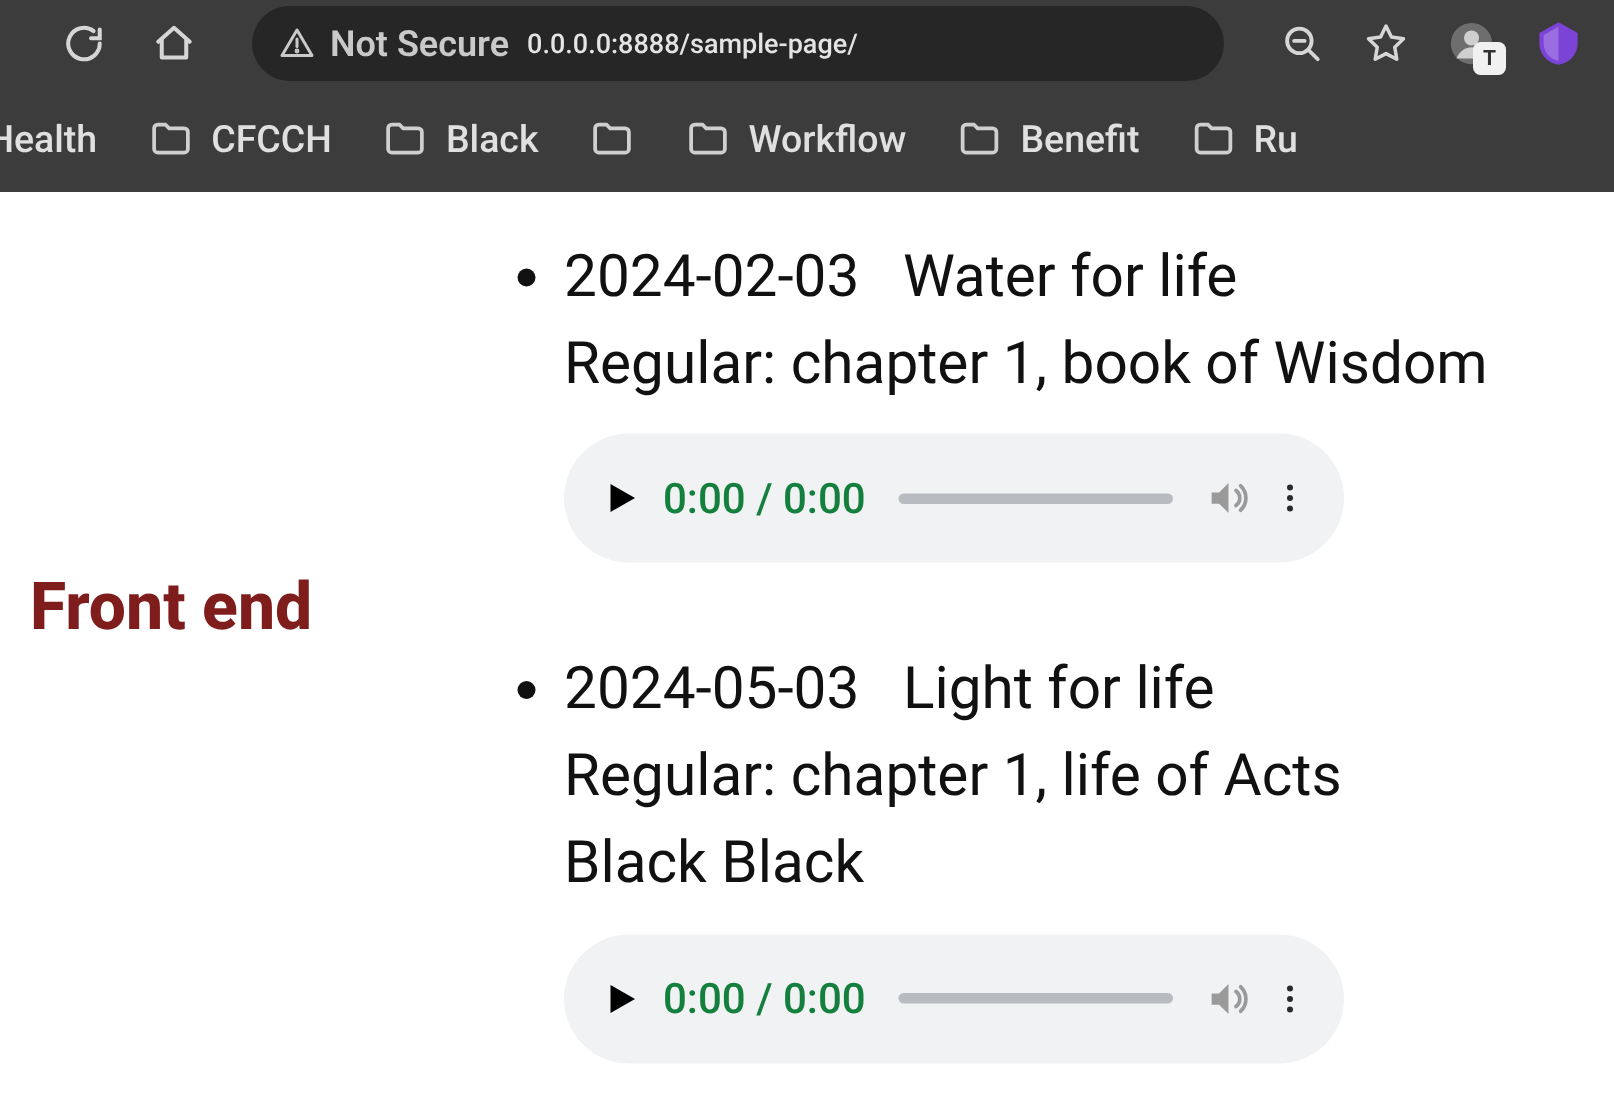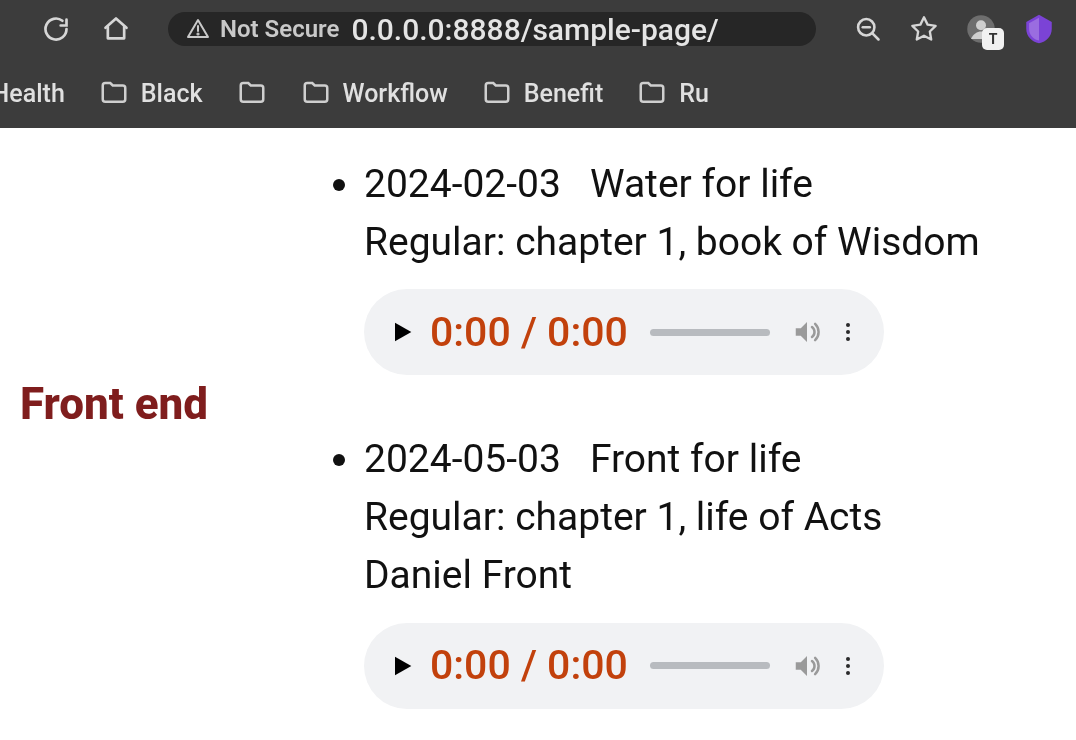--- a/index.html
+++ b/index.html
@@ -43,21 +43,21 @@
       width: 28px;
       height: 28px;
     }
 
     .address-bar {
       flex: 1;
       display: flex;
       align-items: center;
       background: #262626;
       border-radius: 28px;
-      height: 34px;
+      height: 50px;
       padding: 16px 18px;
       gap: 12px;
       margin-left: 8px;
       margin-right: 8px;
       min-width: 0;
     }
 
     .not-secure {
       display: flex;
       align-items: center;
@@ -69,21 +69,21 @@
     }
 
     .not-secure svg {
       width: 24px;
       height: 24px;
       flex-shrink: 0;
     }
 
     .url-text {
       color: #e4e4e4;
-      font-size: 30px;
+      font-size: 18px;
       font-weight: 500;
       white-space: nowrap;
       overflow: hidden;
     }
 
     .toolbar-right {
       display: flex;
       align-items: center;
       gap: 24px;
     }
@@ -168,21 +168,21 @@
       font-weight: 800;
     }
 
     .main-list {
       padding-top: 28px;
       padding-left: 0;
     }
 
     .entry {
       list-style: disc;
-      margin-left: 24px;
+      margin-left: 36px;
       margin-bottom: 56px;
       color: #111;
       font-size: 39px;
       line-height: 1.48;
     }
 
     .entry-line {
       display: block;
     }
 
@@ -205,22 +205,22 @@
       cursor: pointer;
     }
 
     .play-btn svg {
       width: 28px;
       height: 28px;
       fill: #000;
     }
 
     .time-display {
-      color: #c2410c;
-      font-size: 41px;
+      color: #15803d;
+      font-size: 28px;
       font-weight: 500;
       white-space: nowrap;
     }
 
     .progress-track {
       flex: 1;
       height: 7px;
       background: #b8bbbf;
       border-radius: 4px;
       margin: 0 8px;
@@ -312,20 +312,26 @@
   </div>
 
   <div class="bookmarks-bar">
     <div class="bookmark-item partial-left">
       <span>e Health</span>
     </div>
     <div class="bookmark-item">
       <svg class="folder-icon" viewBox="0 0 24 24" fill="none" stroke="#cfcfcf" stroke-width="2">
         <path d="M3 6a2 2 0 0 1 2-2h4l2 2h8a2 2 0 0 1 2 2v9a2 2 0 0 1-2 2H5a2 2 0 0 1-2-2V6z"></path>
       </svg>
+      <span>CFCCH</span>
+    </div>
+    <div class="bookmark-item">
+      <svg class="folder-icon" viewBox="0 0 24 24" fill="none" stroke="#cfcfcf" stroke-width="2">
+        <path d="M3 6a2 2 0 0 1 2-2h4l2 2h8a2 2 0 0 1 2 2v9a2 2 0 0 1-2 2H5a2 2 0 0 1-2-2V6z"></path>
+      </svg>
       <span>Black</span>
     </div>
     <div class="bookmark-item">
       <svg class="folder-icon" viewBox="0 0 24 24" fill="none" stroke="#cfcfcf" stroke-width="2">
         <path d="M3 6a2 2 0 0 1 2-2h4l2 2h8a2 2 0 0 1 2 2v9a2 2 0 0 1-2 2H5a2 2 0 0 1-2-2V6z"></path>
       </svg>
     </div>
     <div class="bookmark-item">
       <svg class="folder-icon" viewBox="0 0 24 24" fill="none" stroke="#cfcfcf" stroke-width="2">
         <path d="M3 6a2 2 0 0 1 2-2h4l2 2h8a2 2 0 0 1 2 2v9a2 2 0 0 1-2 2H5a2 2 0 0 1-2-2V6z"></path>
@@ -382,24 +388,24 @@
             <circle cx="12" cy="5" r="2"></circle>
               <circle cx="12" cy="12" r="2"></circle>
               <circle cx="12" cy="19" r="2"></circle>
           </svg>
         </div>
       </div>
     </li>
 
     <li class="entry">
       <span class="entry-line">
-        <span>2024-05-03</span>&nbsp;&nbsp;&nbsp;<span>Front for life</span>
+        <span>2024-05-03</span>&nbsp;&nbsp;&nbsp;<span>Light for life</span>
       </span>
       <span class="entry-line">Regular: chapter 1, life of Acts</span>
-      <span class="entry-line">Daniel Front</span>
+      <span class="entry-line">Black Black</span>
 
       <div class="audio-player">
         <div class="play-btn">
           <svg viewBox="0 0 24 24">
               <polygon points="6 4 20 12 6 20"></polygon>
             </svg>
         </div>
         <div class="time-display">
           <span>0:00</span> / <span>0:00</span>
         </div>

